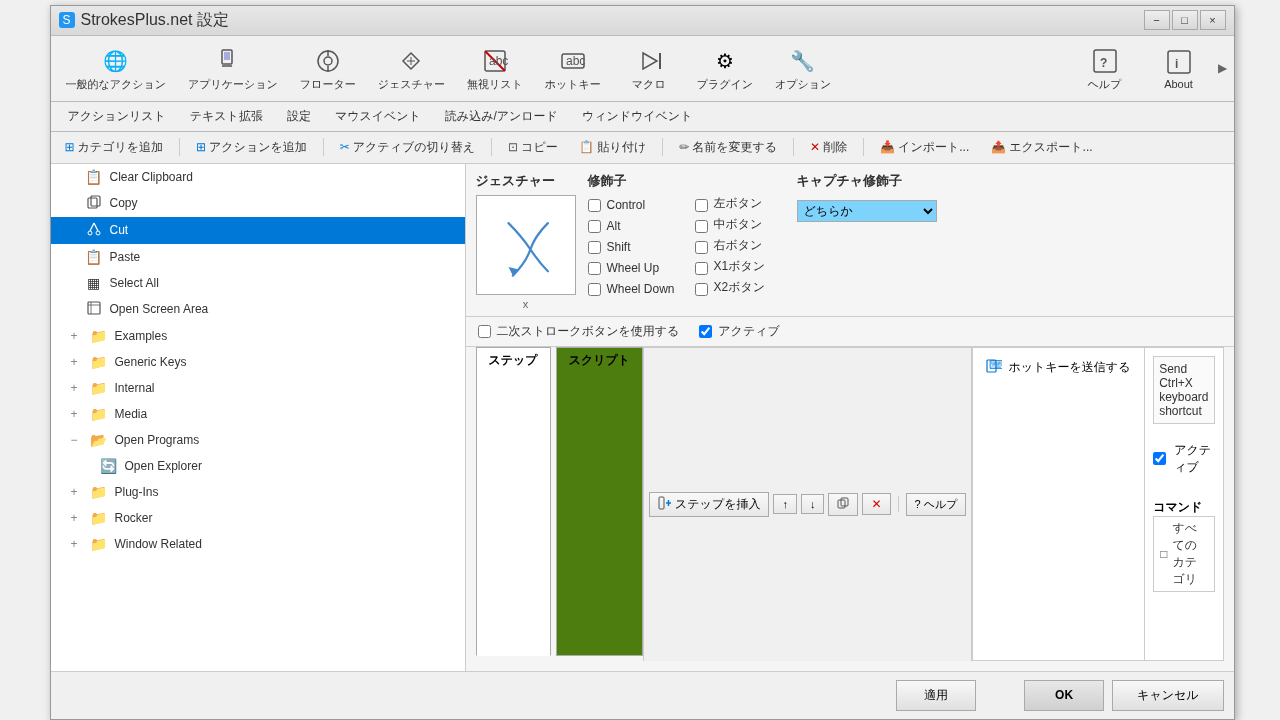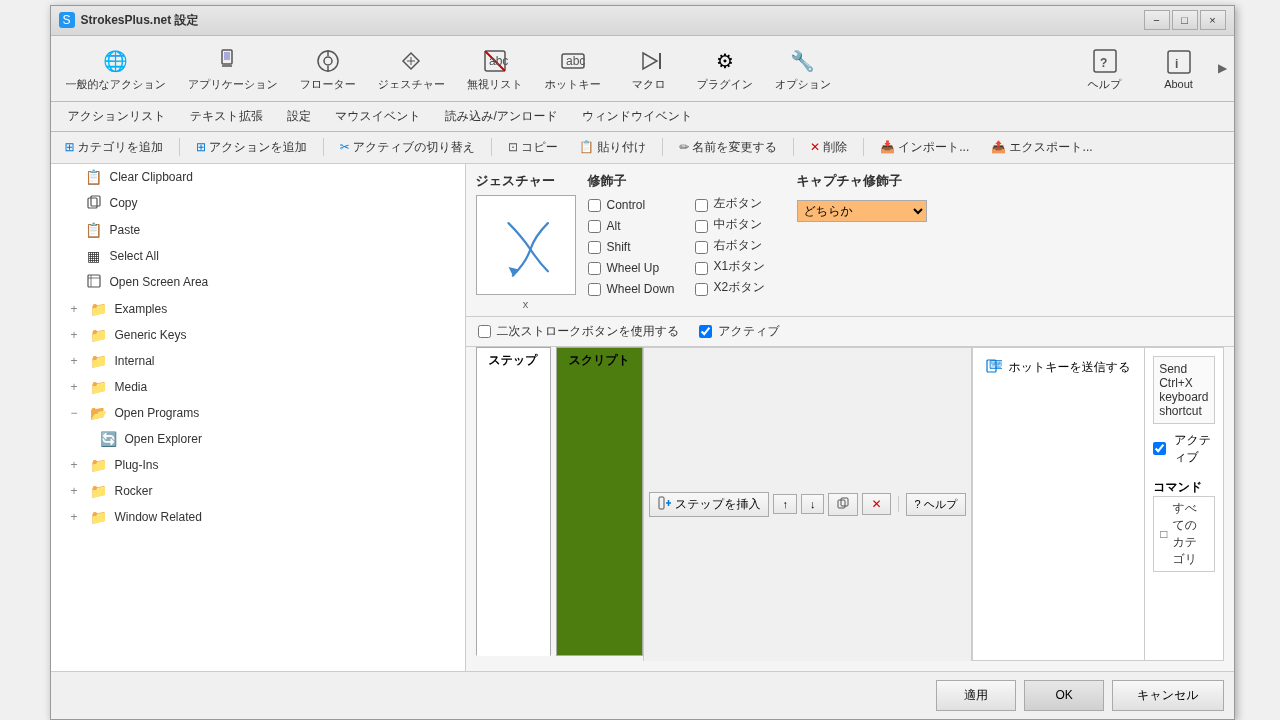--- a/index.html
+++ b/index.html
@@ -1,21 +1,21 @@
 <!DOCTYPE html>
 <html><head>
   <meta charset="utf-8">
   <style>
     * { box-sizing: border-box; margin: 0; padding: 0; font-family: 'Segoe UI', Meiryo, sans-serif; font-size: 12px; }
     body { background: #f0f0f0; display: flex; justify-content: center; align-items: center; width: 1280px; height: 720px; overflow: hidden; }
     .window { width: 1185px; height: 715px; background: #f5f5f5; border: 1px solid #999; box-shadow: 2px 2px 8px rgba(0,0,0,0.3); display: flex; flex-direction: column; position: relative; top: 2px; left: 2px; }
     .title-bar { background: linear-gradient(to bottom, #e8e8e8, #d8d8d8); height: 30px; display: flex; align-items: center; padding: 0 8px; border-bottom: 1px solid #bbb; justify-content: space-between; }
     .title-bar-left { display: flex; align-items: center; gap: 6px; }
     .title-bar-icon { width: 16px; height: 16px; background: #2196F3; border-radius: 3px; display: flex; align-items: center; justify-content: center; color: white; font-size: 10px; }
-    .title-bar-text { font-size: 12px; color: #333; font-weight: bold; }
+    .title-bar-text { font-size: 16px; color: #333; }
     .title-bar-buttons { display: flex; gap: 2px; }
     .tb-btn { width: 26px; height: 20px; border: 1px solid #aaa; background: linear-gradient(to bottom, #eee, #d8d8d8); cursor: pointer; display: flex; align-items: center; justify-content: center; font-size: 11px; color: #333; }
 
     .toolbar { background: #f0f0f0; border-bottom: 1px solid #bbb; padding: 4px 6px; display: flex; align-items: center; gap: 4px; flex-wrap: wrap; }
     .tool-item { display: flex; flex-direction: column; align-items: center; padding: 4px 8px; cursor: pointer; border: 1px solid transparent; border-radius: 3px; min-width: 70px; }
     .tool-icon { width: 32px; height: 32px; display: flex; align-items: center; justify-content: center; font-size: 20px; }
     .tool-label { font-size: 11px; color: #333; text-align: center; white-space: nowrap; }
     .tool-item.about .tool-icon { font-size: 18px; }
     .toolbar-more { width: 10px; cursor: pointer; color: #666; display: flex; align-items: center; justify-content: center; }
 
@@ -37,46 +37,46 @@
     .list-item .plus-icon { font-size: 12px; color: #888; width: 12px; }
     .list-item.selected .item-icon { filter: brightness(2); }
 
     .content-area { flex: 1; display: flex; flex-direction: column; padding: 0; background: #f5f5f5; overflow: hidden; }
     .section-title { font-weight: bold; color: #333; margin-bottom: 5px; font-size: 13px; }
     .gesture-canvas { width: 100px; height: 100px; border: 1px solid #aaa; background: white; display: flex; align-items: center; justify-content: center; flex-direction: column; cursor: pointer; position: relative; }
     .gesture-label { font-size: 11px; color: #666; text-align: center; margin-top: 3px; }
     .checkbox-row { display: flex; align-items: flex-end; gap: 6px; }
     .checkbox-row input[type=checkbox] { width: 13px; height: 13px; }
     .checkbox-row label { font-size: 12px; color: #333; white-space: nowrap; }
-    .capture-select { width: 130px; padding: 2px; border: 1px solid #aaa; background: #fdba74; font-size: 12px; }
+    .capture-select { width: 140px; padding: 2px; border: 1px solid #aaa; background: #7dd3fc; font-size: 12px; }
     .stroke-check { display: flex; align-items: center; gap: 6px; }
     .stroke-check input { width: 13px; height: 13px; }
     .stroke-check label { font-size: 12px; color: #333; }
     .active-check { display: flex; align-items: center; gap: 6px; }
     .active-check input { width: 13px; height: 13px; }
     .active-check label { font-size: 12px; color: #333; }
 
     .steps-section { display: flex; flex-direction: row; flex: 1; padding: 0 10px 10px; }
     .steps-tabs { display: flex; gap: 5px; margin-bottom: 5px; }
     .steps-tab { padding: 4px 12px; border: 1px solid #aaa; background: #4d7c0f; cursor: pointer; font-size: 12px; font-weight: bold; }
     .steps-tab.active { background: white; border-bottom: 1px solid white; z-index: 1; }
     
     .steps-toolbar { display: flex; align-items: center; gap: 4px; padding: 4px 5px; background: #f0f0f0; border: 1px solid #ccc; border-bottom: none; }
     .steps-btn { padding: 3px 8px; border: 1px solid #aaa; background: linear-gradient(to bottom, #f8f8f8, #e8e8e8); cursor: pointer; font-size: 11px; display: flex; align-items: center; gap: 3px; }
     .steps-content { display: flex; gap: 0; border: 1px solid #ccc; flex: 1; overflow: hidden; }
     .steps-list { width: 285px; background: white; border-right: 1px solid #ccc; padding: 5px; overflow-y: auto; }
     .steps-list-item { padding: 5px 8px; display: flex; align-items: center; gap: 6px; cursor: pointer; border-radius: 2px; }
-    .steps-detail { flex: 1; background: white; padding: 8px; display: flex; flex-direction: column; gap: 8px; }
+    .steps-detail { flex: 1; background: white; padding: 8px; display: flex; flex-direction: column; gap: 18px; }
     .detail-text { font-size: 12px; color: #333; border: 1px solid #ccc; padding: 5px; background: #fafafa; min-height: 40px; }
     .detail-row { display: flex; align-items: center; gap: 8px; }
     .detail-value { font-size: 12px; color: #333; border: 1px solid #ccc; padding: 3px 6px; background: white; flex: 1; display: flex; align-items: center; gap: 5px; }
 
     .footer { padding: 8px 10px; display: flex; justify-content: flex-end; gap: 8px; border-top: 1px solid #ccc; background: #f0f0f0; }
     .footer-btn { padding: 6px 24px; border: 1px solid #aaa; background: linear-gradient(to bottom, #f8f8f8, #e0e0e0); cursor: pointer; font-size: 12px; min-width: 80px; }
-    .footer-btn.ok { background: linear-gradient(to bottom, #e8e8e8, #d0d0d0); font-weight: normal; }
+    .footer-btn.ok { background: linear-gradient(to bottom, #e8e8e8, #d0d0d0); font-weight: bold; margin-left: 40px; }
 
     
     .gesture-svg { width: 70px; height: 70px; }
 
     
     .sidebar-scroll-area { display: flex; flex: 1; overflow: hidden; }
     .sidebar-list-inner { flex: 1; overflow-y: scroll; overflow-x: hidden; }
     .sidebar-list-inner::-webkit-scrollbar { width: 12px; }
     .sidebar-list-inner::-webkit-scrollbar-track { background: #f0f0f0; }
     .sidebar-list-inner::-webkit-scrollbar-thumb { background: #bbb; border-radius: 3px; }
@@ -261,20 +261,31 @@
           <div class="list-item indent1">
             <span class="item-icon">
               <svg width="14" height="14" viewBox="0 0 14 14">
                   <rect x="1" y="3" width="9" height="10" rx="1" fill="none" stroke="#555" stroke-width="1.2"></rect>
                   <rect x="4" y="1" width="9" height="10" rx="1" fill="none" stroke="#555" stroke-width="1.2"></rect>
                 </svg>
             </span>
             <span>Copy</span>
           </div>
 
+          <div class="list-item indent1 selected">
+            <span class="item-icon">
+              <svg width="14" height="14" viewBox="0 0 14 14">
+                  <circle cx="3" cy="11" r="2" fill="none" stroke="white" stroke-width="1"></circle>
+                  <circle cx="11" cy="11" r="2" fill="none" stroke="white" stroke-width="1"></circle>
+                  <line x1="7" y1="1" x2="3" y2="9" stroke="white" stroke-width="1.2"></line>
+                  <line x1="7" y1="1" x2="11" y2="9" stroke="white" stroke-width="1.2"></line>
+                </svg>
+            </span>
+            <span>Cut</span>
+          </div>
 
           <div class="list-item indent1">
             <span class="item-icon">📋</span>
             <span>Paste</span>
           </div>
 
           <div class="list-item indent1">
             <span class="item-icon">▦</span>
             <span>Select All</span>
           </div>

